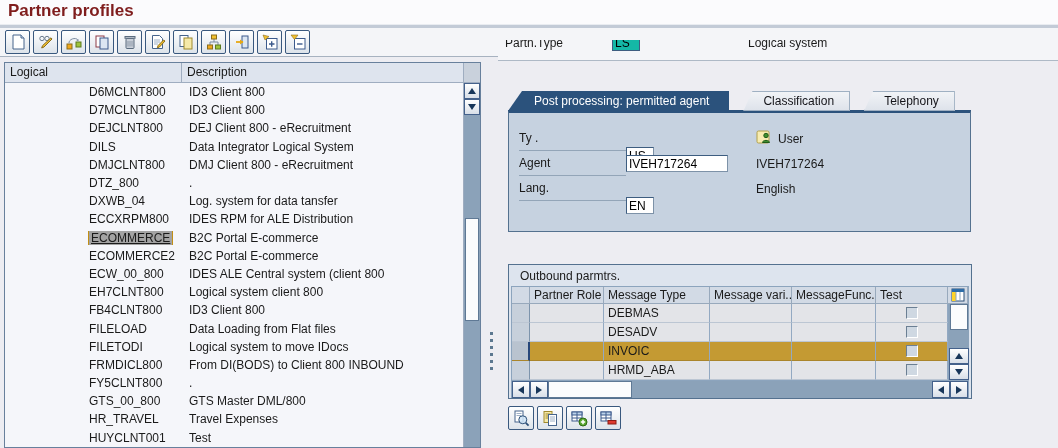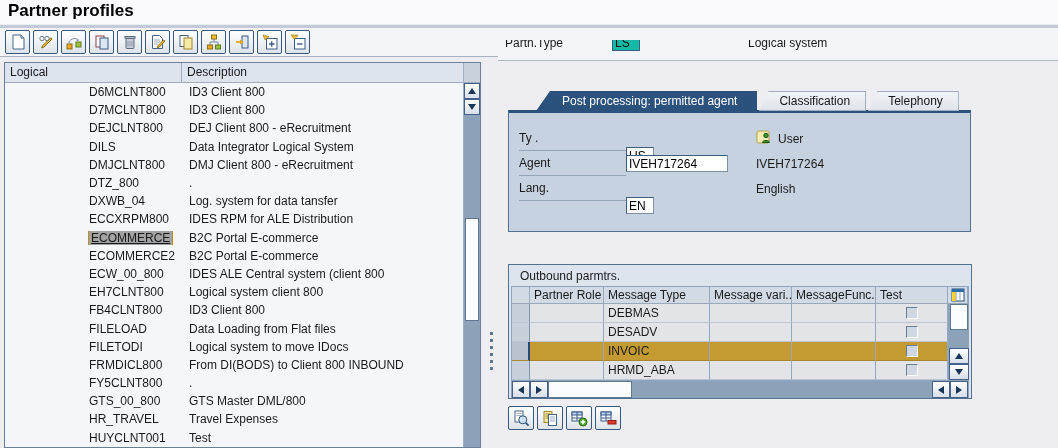--- a/index.html
+++ b/index.html
@@ -1,21 +1,21 @@
 <!DOCTYPE html>
 <html><head>
 <meta charset="utf-8">
 <style>
   html,body{margin:0;padding:0;}
   .screen{position:relative;width:1058px;height:448px;overflow:hidden;
     background:#ededf2;font-family:"Liberation Sans",sans-serif;color:#1a1a1a;}
 
   
   .titlebar{position:absolute;left:0;top:0;width:100%;height:24px;background:#fbfbfd;}
-  .page-title{position:absolute;left:8px;top:1px;font-size:17px;font-weight:bold;color:#000000;}
+  .page-title{position:absolute;left:8px;top:1px;font-size:17px;font-weight:bold;color:#7f1d1d;}
   .title-sep{position:absolute;left:0;top:24px;width:100%;height:3px;background:#c3cbd7;border-top:1px solid #e9ecf1;}
 
   
   .toolbar{position:absolute;left:0;top:28px;width:100%;height:29px;background:#f4f5f8;
     border-bottom:1px solid #a7b2c0;display:flex;align-items:center;padding-left:5px;box-sizing:border-box;gap:3px;}
   .tb-btn{width:25px;height:24px;background:linear-gradient(#ffffff,#dde3ea);border:1px solid #39587e;
     border-radius:2px;display:flex;align-items:center;justify-content:center;padding:0;cursor:pointer;}
   .tb-btn svg{display:block;}
 
   
@@ -50,21 +50,21 @@
   
   .partn-strip{position:absolute;left:498px;top:40px;width:560px;height:21px;background:#f4f5f8;
     border-bottom:1px solid #aeb9c6;overflow:hidden;z-index:5;box-sizing:border-box;}
   .partn-inner{position:absolute;left:0;top:-8px;height:22px;width:100%;}
   .pt-label{position:absolute;left:7px;top:4px;font-size:12px;}
   .pt-input{position:absolute;left:114px;top:2px;width:22px;height:15px;border:1px solid #3d5d80;
     background:#14b8a6;font-size:12px;font-family:inherit;padding:0 2px;}
   .pt-desc{position:absolute;left:250px;top:4px;font-size:12px;}
 
   
-  .tabstrip{position:absolute;left:536px;top:90px;height:21px;display:flex;align-items:flex-end;gap:2px;z-index:2;}
+  .tabstrip{position:absolute;left:508px;top:90px;height:21px;display:flex;align-items:flex-end;gap:14px;z-index:2;}
   .tab{font-size:12px;height:20px;line-height:20px;white-space:nowrap;cursor:pointer;}
   .tab.active{background:#2b527c;color:#fff;padding:0 20px 0 26px;clip-path:polygon(14px 0,100% 0,100% 100%,0 100%);}
   .tab.inactive{background:linear-gradient(#f2f4f7,#dde2ea);color:#15151a;padding:0 16px 0 20px;
     clip-path:polygon(9px 0,100% 0,100% 100%,0 100%);box-shadow:inset 0 0 0 1px #9fb0c2;}
   .tab-panel{position:absolute;left:508px;top:110px;width:463px;height:122px;background:#c6d2e0;
     border:1px solid #54718f;border-top:3px solid #2b527c;box-sizing:border-box;}
   .form-row{position:relative;display:flex;align-items:center;height:25px;margin:0 12px 0 10px;}
   .form-row.first{margin-top:13px;}
   .f-label{width:107px;align-self:stretch;display:flex;align-items:center;border-bottom:1px solid #93a5b8;
     font-size:12px;flex:none;}

